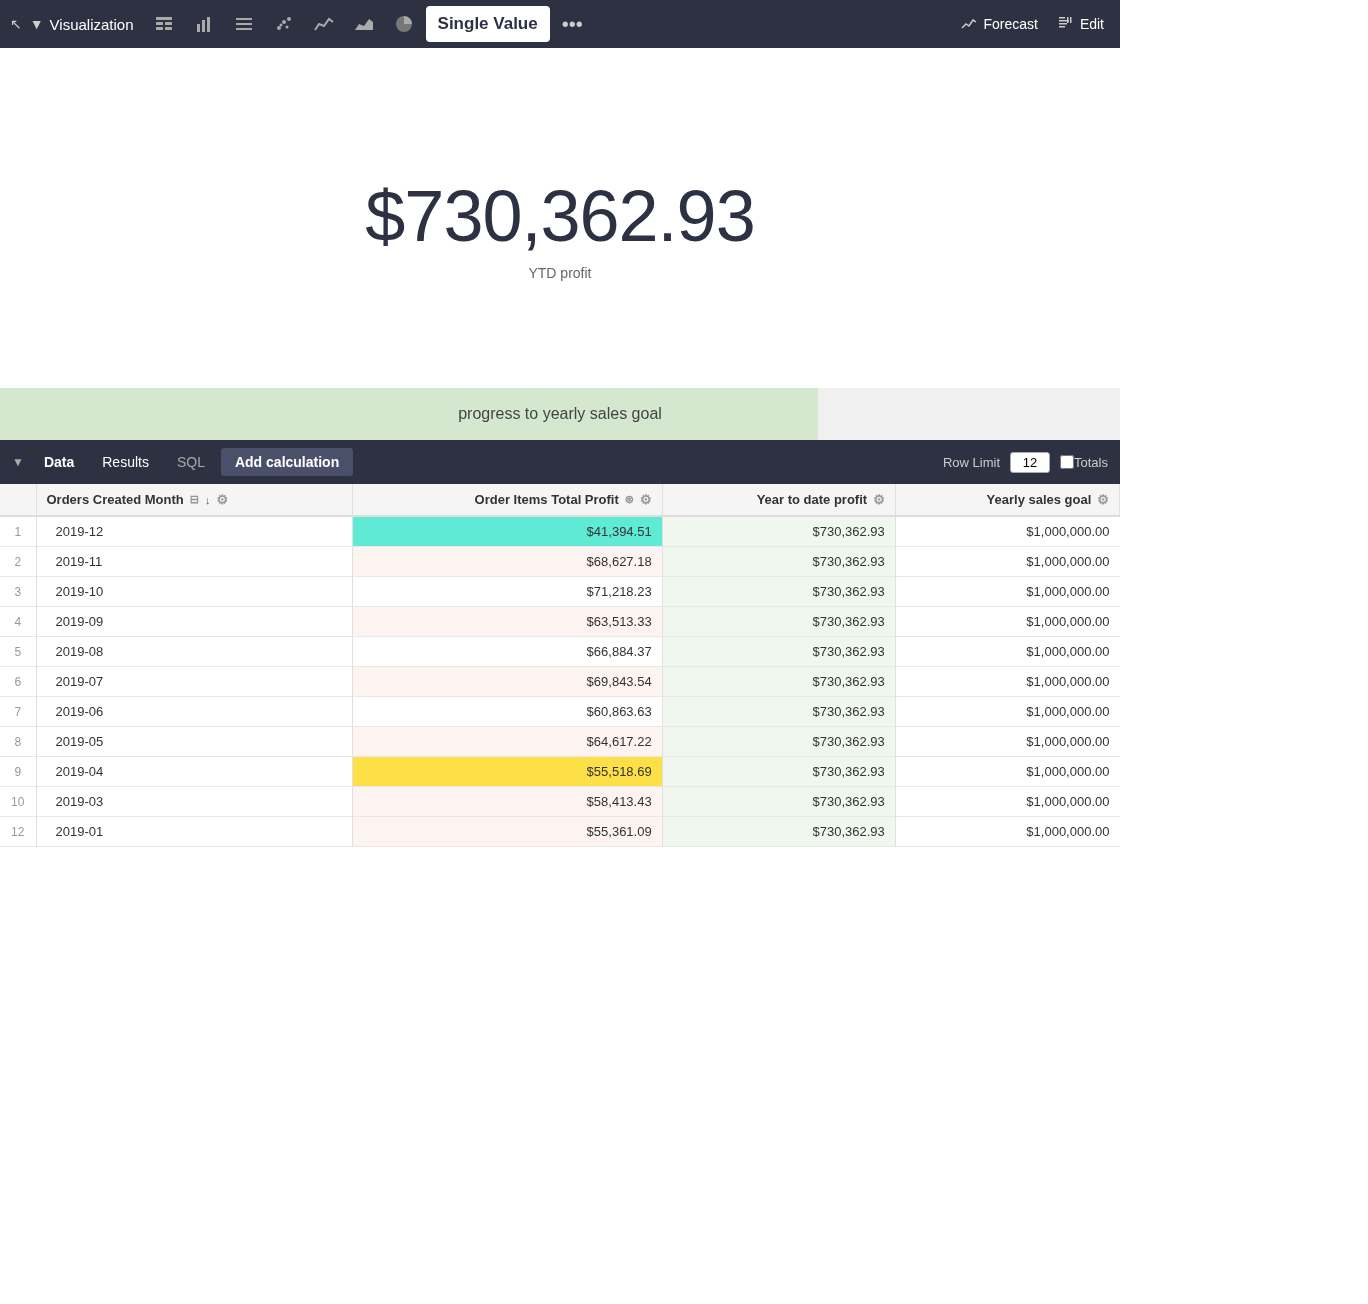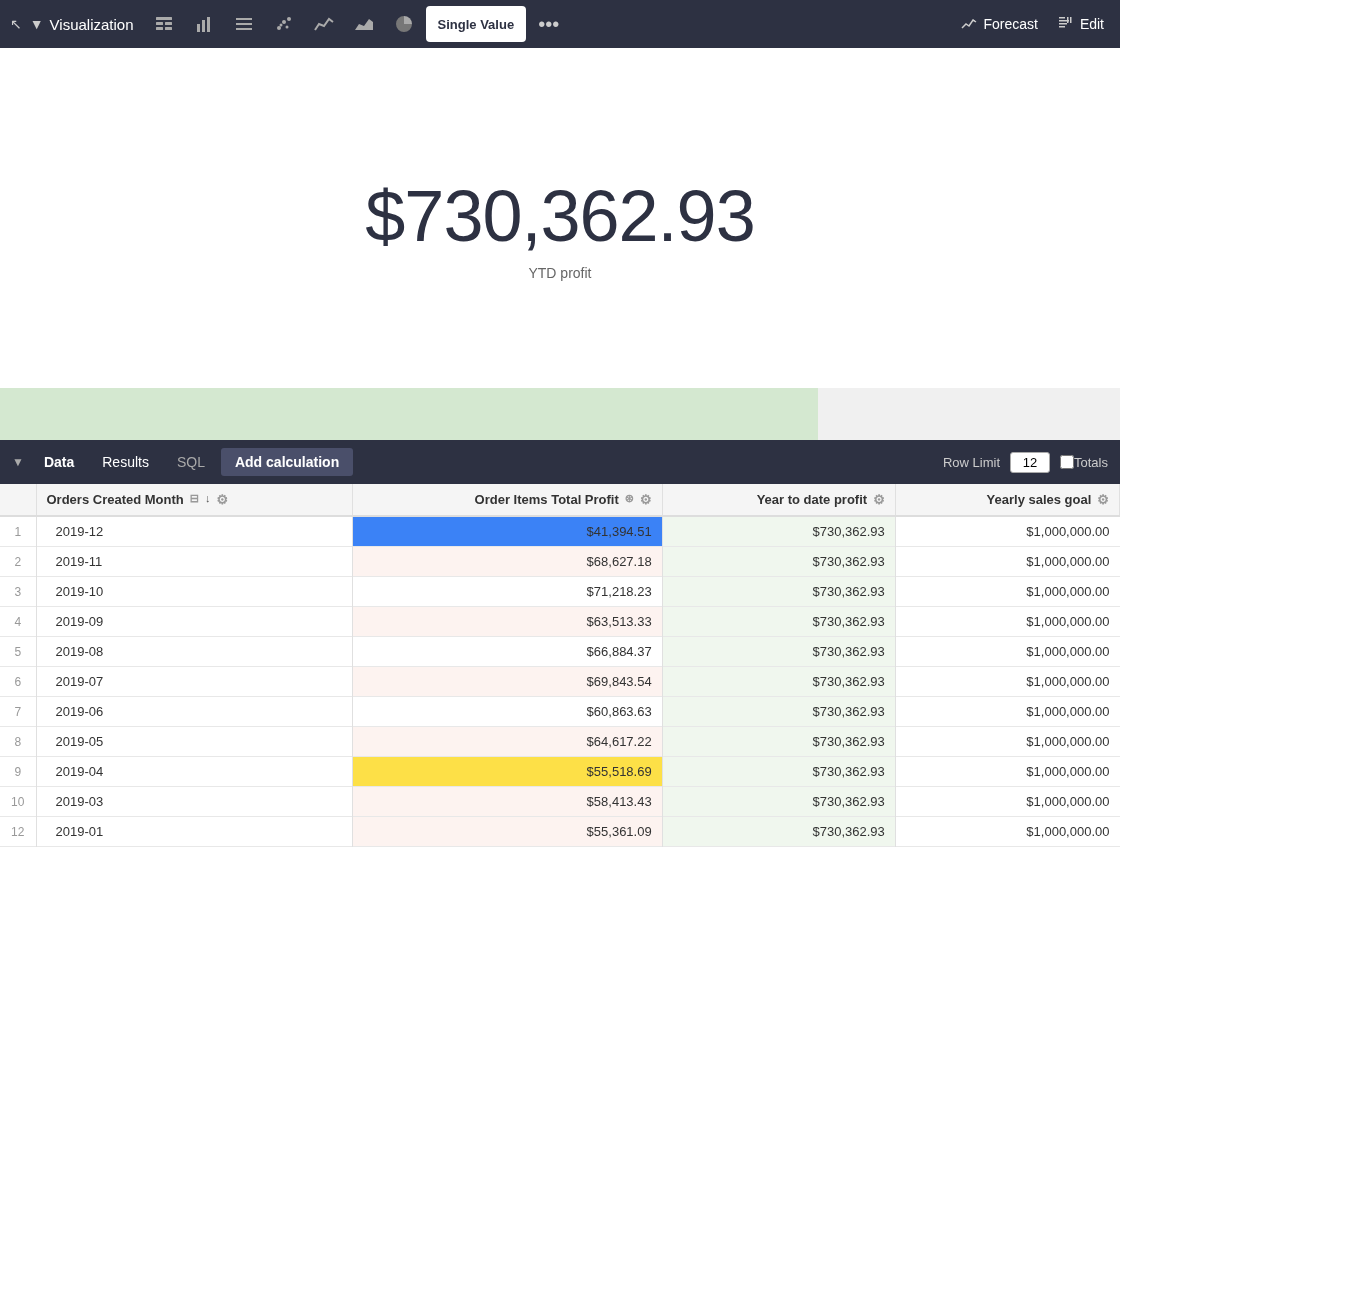--- a/index.html
+++ b/index.html
@@ -38,21 +38,21 @@
       width: 36px;
       height: 36px;
       border-radius: 4px;
       cursor: pointer;
       color: #ccc;
       font-size: 18px;
     }
     .toolbar-icon-btn.active {
       background: #fff;
       color: #2d3142;
-      font-size: 13px;
+      font-size: 17px;
       font-weight: 600;
       width: auto;
       padding: 9px 12px;
     }
     .toolbar-spacer { flex: 1; }
     .toolbar-dots {
       color: #ccc;
       font-size: 20px;
       padding: 4px 8px;
       cursor: pointer;
@@ -219,20 +219,21 @@
     }
     thead th.num { text-align: right; }
     thead th:first-child {
       width: 36px;
       text-align: center;
       font-weight: normal;
       color: #999;
     }
     .th-inner {
       display: flex;
+      align-items: center;
       gap: 6px;
     }
     .th-inner.right { justify-content: flex-end; }
     .gear-icon {
       color: #999;
       font-size: 13px;
       cursor: pointer;
     }
 
     tbody tr {
@@ -364,20 +365,21 @@
   </div>
 </div>
 
 <div class="viz-area">
   <div class="main-value">$730,362.93</div>
   <div class="main-label">YTD profit</div>
 </div>
 
 <div class="progress-area">
   <div class="progress-bar-fill"></div>
+  <div class="progress-text">progress to yearly sales goal</div>
 </div>
 
 <div class="data-toolbar">
   <span class="data-toolbar-arrow">▼</span>
   <div class="data-tab">
     <span>Data</span>
   </div>
   <div class="data-tab-results">
     <span>Results</span>
   </div>
@@ -427,21 +429,21 @@
             <span>Yearly sales goal</span>
             <span class="gear-icon">⚙</span>
           </div>
         </th>
       </tr>
     </thead>
     <tbody id="table-body">
     <tr>
     <td class="row-num">1</td>
     <td class="date-col">2019-12</td>
-    <td class="profit-col" style="background:#3b82f6">$41,394.51</td>
+    <td class="profit-col" style="background:#5eead4">$41,394.51</td>
     <td class="ytd-col" style="background:#f0f7ee">$730,362.93</td>
     <td class="goal-col">$1,000,000.00</td>
   </tr>
         <tr>
     <td class="row-num">2</td>
     <td class="date-col">2019-11</td>
     <td class="profit-col" style="background:#fdf3f0">$68,627.18</td>
     <td class="ytd-col" style="background:#f0f7ee">$730,362.93</td>
     <td class="goal-col">$1,000,000.00</td>
   </tr>

